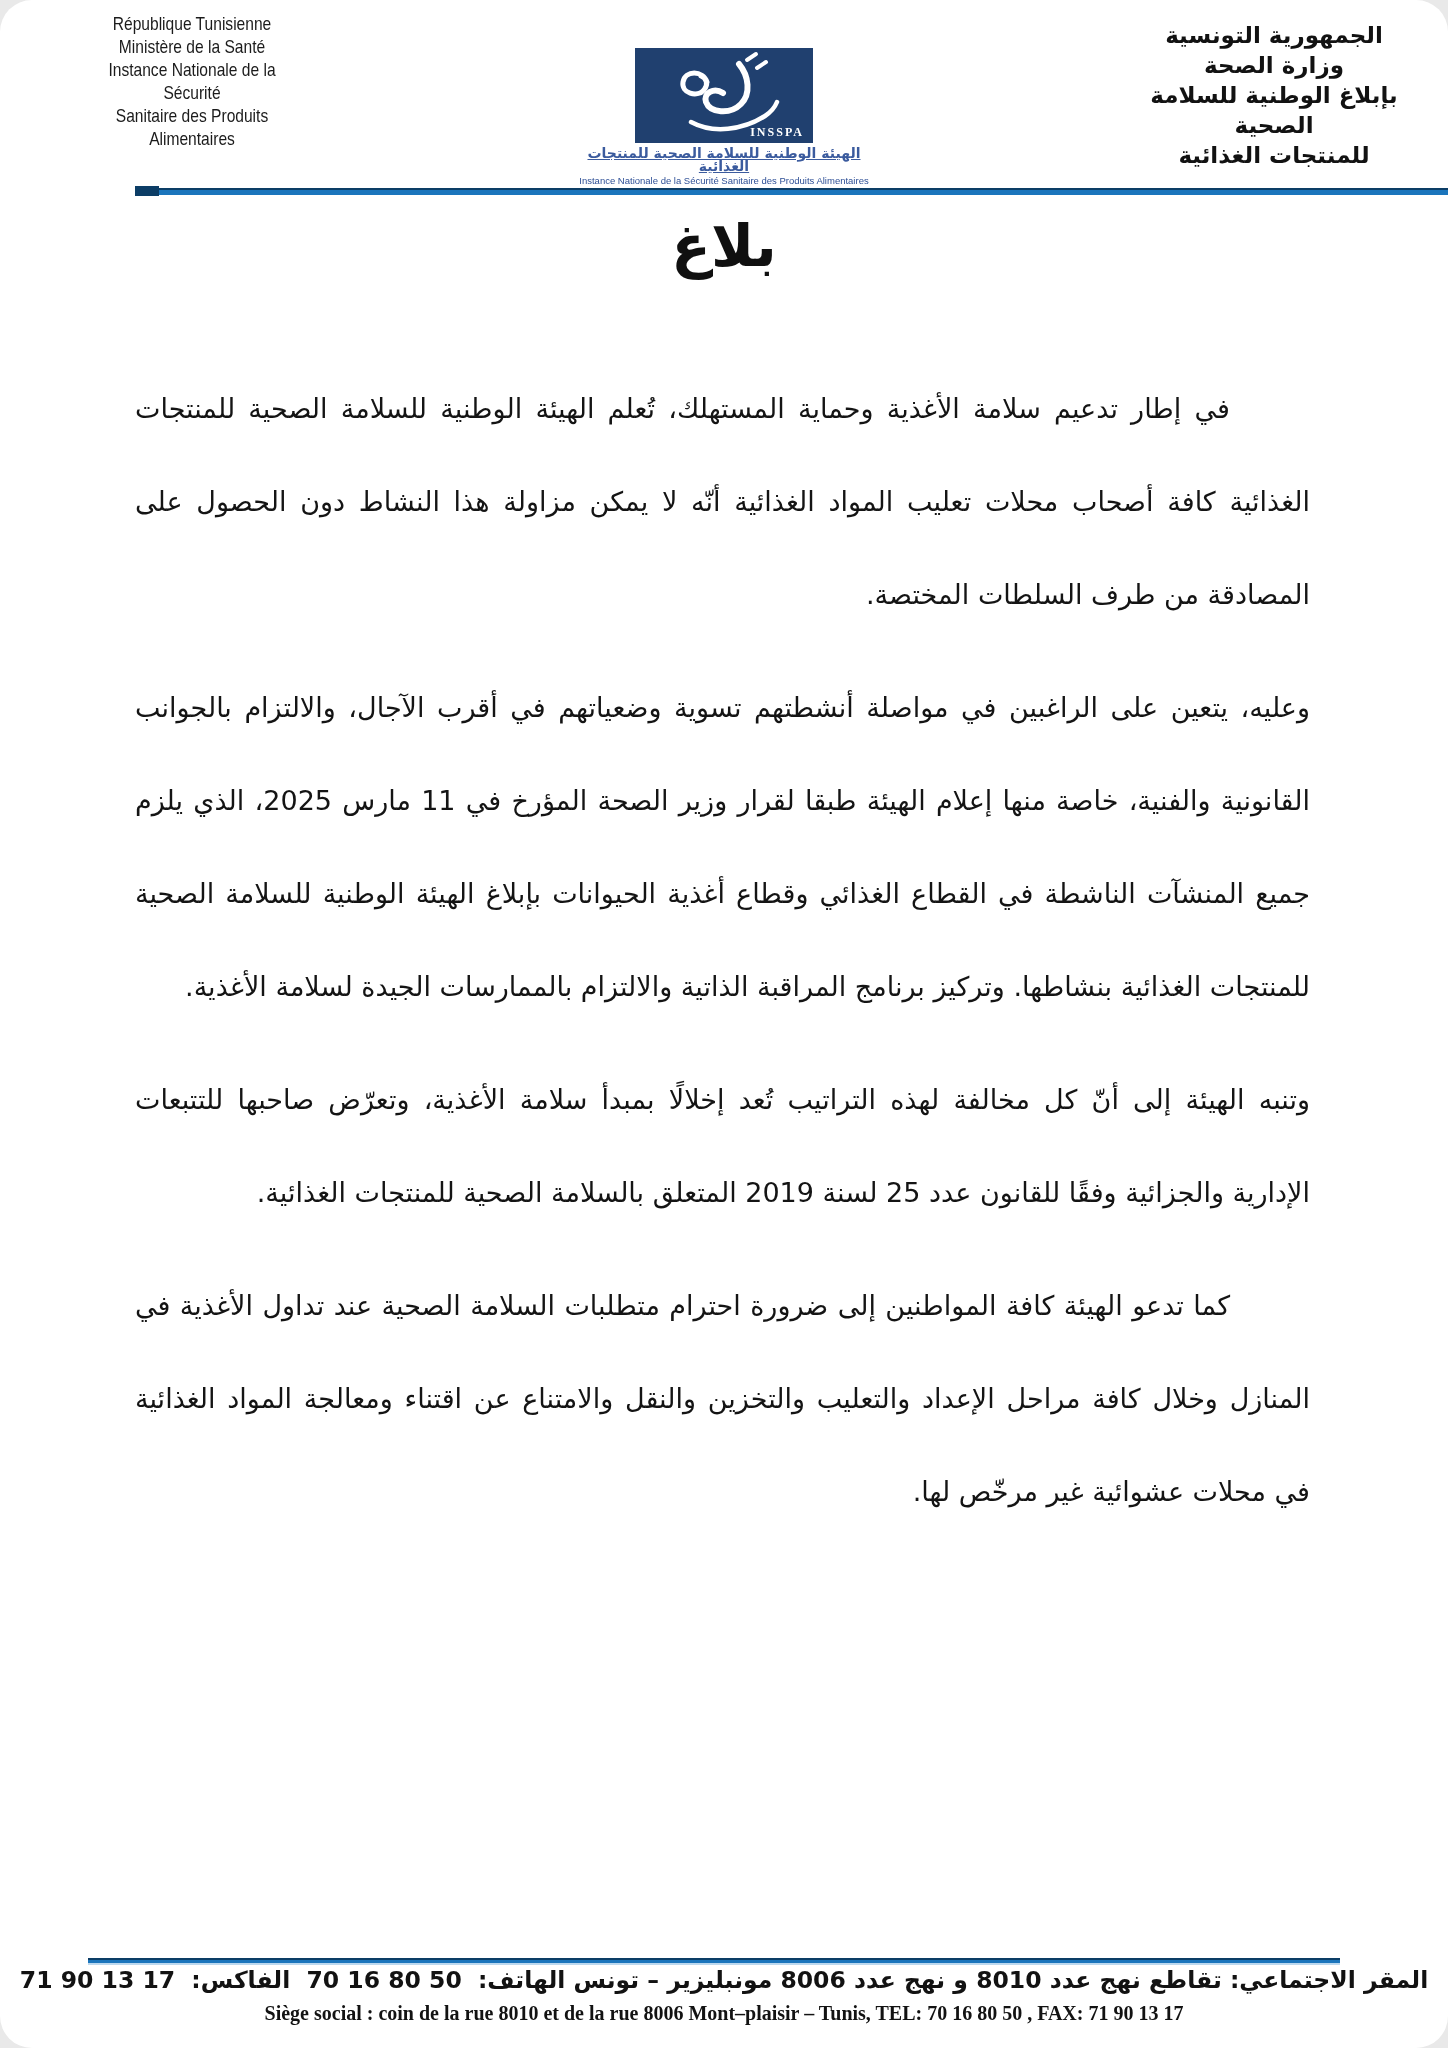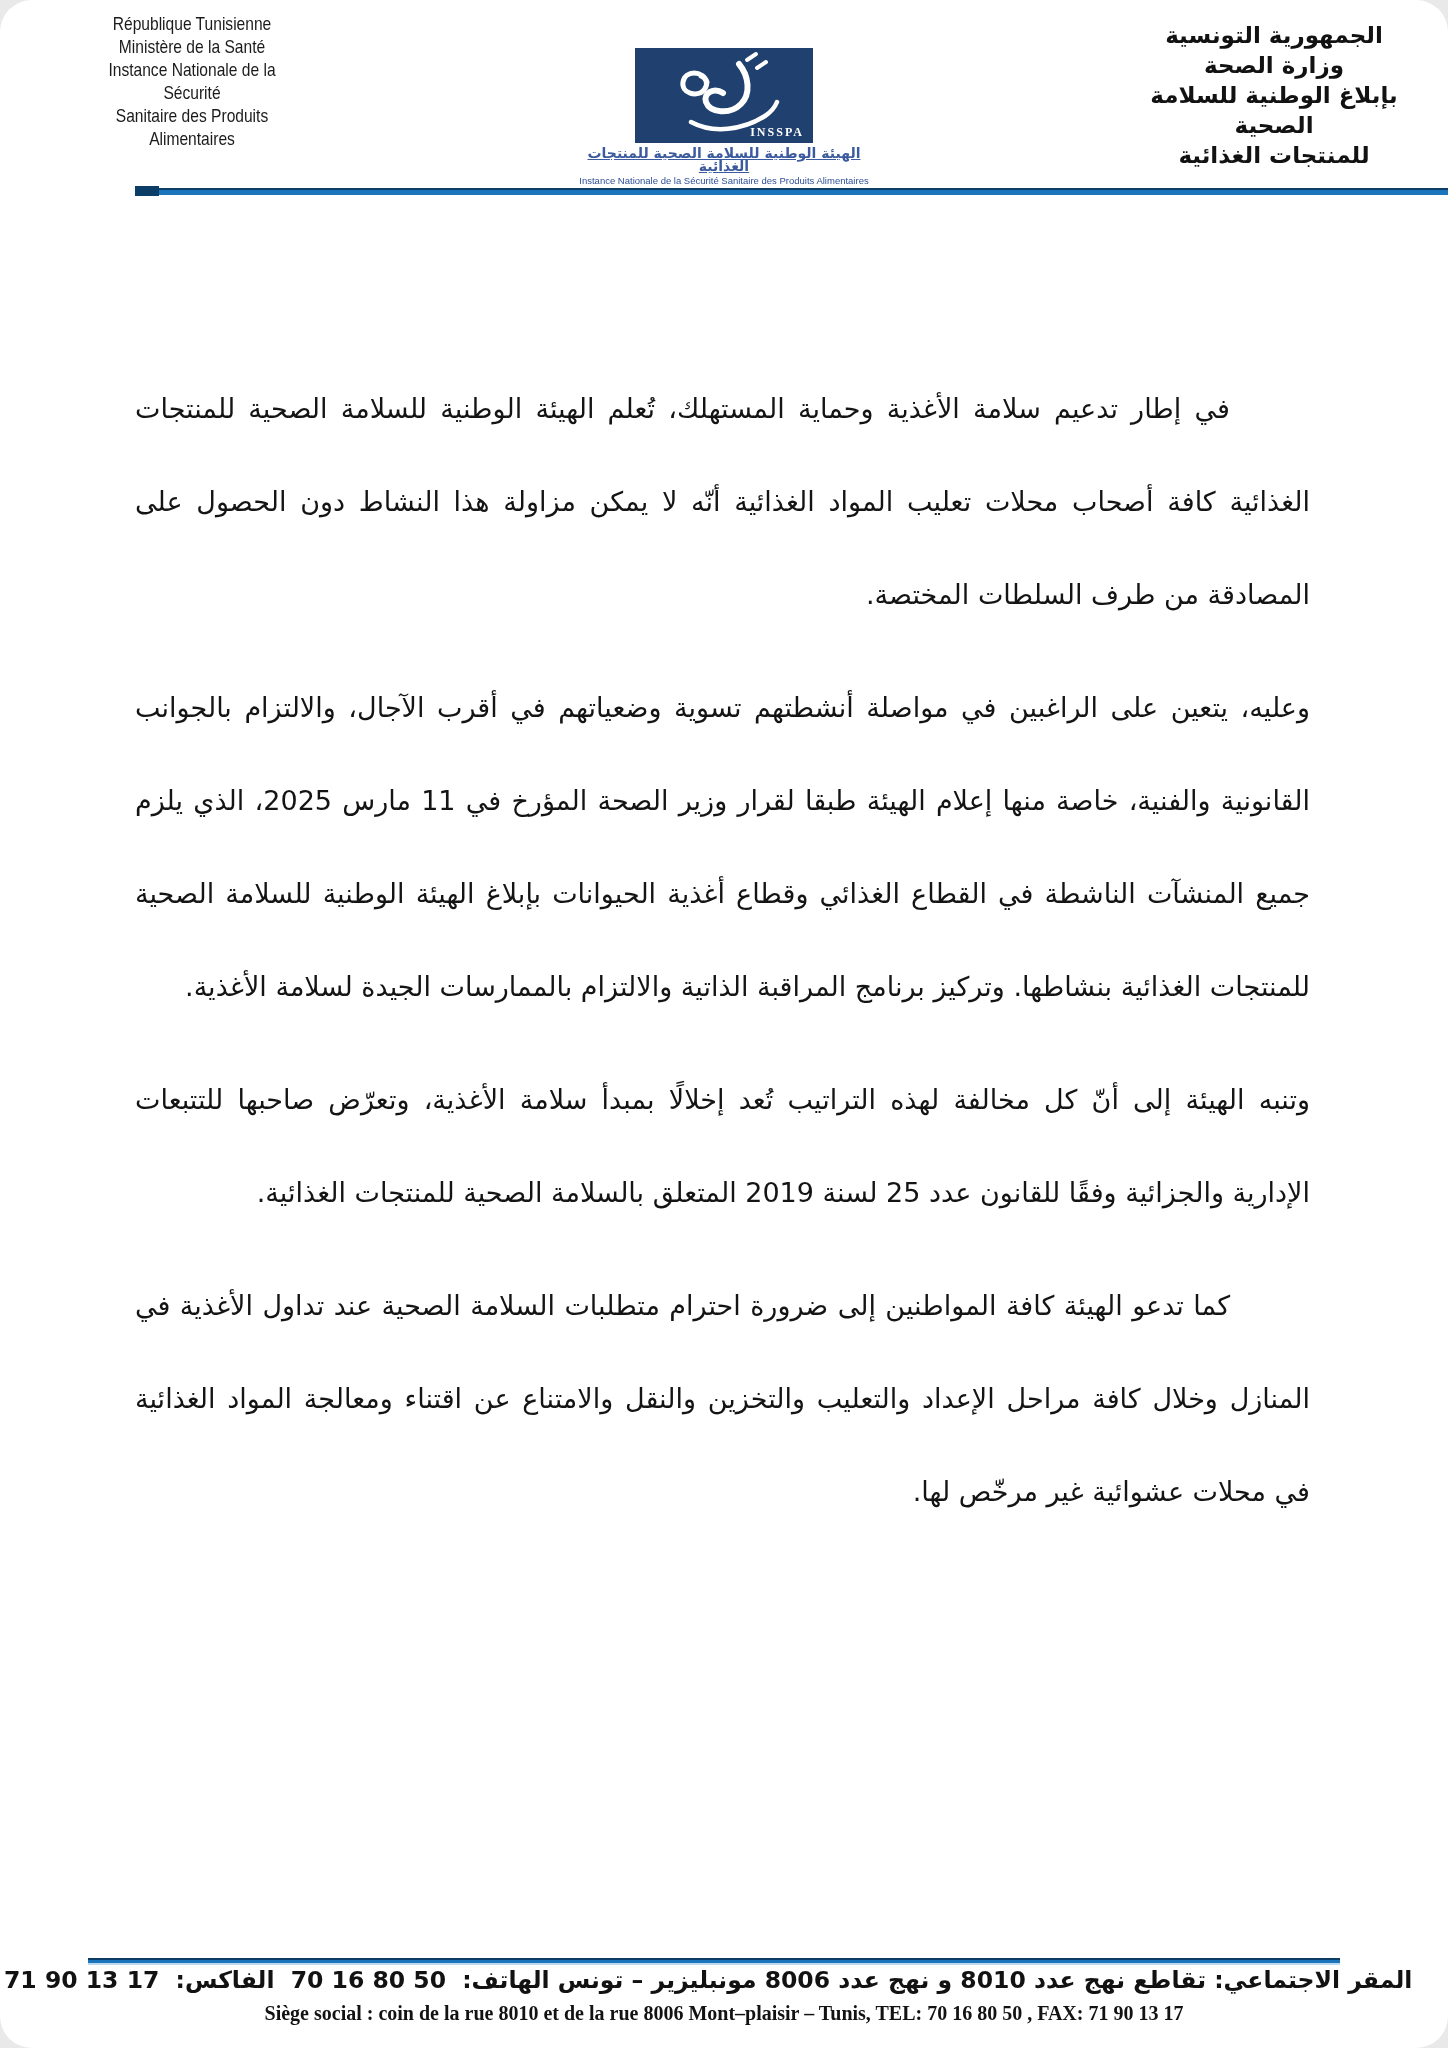--- a/index.html
+++ b/index.html
@@ -76,21 +76,21 @@
     position:absolute;top:362px;right:138px;left:135px;
     direction:rtl;text-align:justify;
     font-size:27px;line-height:93px;color:#141414;
   }
   .body-text p{margin:0 0 20px 0;}
   .body-text p.indent{text-indent:80px;}
 
   
   .footer-ar{
     position:absolute;top:1966px;left:0;right:0;
-    text-align:left;direction:rtl;
+    text-align:center;direction:rtl;
     font-size:23.5px;font-weight:700;color:#121212;
   }
   .footer-ar span{margin:0 4px;}
   .footer-fr{
     position:absolute;top:2002px;left:0;right:0;
     text-align:center;
     font-family:"Liberation Serif",serif;
     font-size:20px;font-weight:700;color:#121212;
   }
 </style>
@@ -127,20 +127,21 @@
     <div>الجمهورية التونسية</div>
     <div>وزارة الصحة</div>
     <div>بإبلاغ الوطنية للسلامة الصحية</div>
     <div>للمنتجات الغذائية</div>
   </div>
 
   <div class="rule-top">
       <span class="cap"></span>
     </div>
 
+  <div class="doc-title" lang="ar">بلاغ</div>
 
   <div class="body-text" lang="ar">
     <p class="indent">في إطار تدعيم سلامة الأغذية وحماية المستهلك، تُعلم الهيئة الوطنية للسلامة الصحية للمنتجات الغذائية كافة أصحاب محلات تعليب المواد الغذائية أنّه لا يمكن مزاولة هذا النشاط دون الحصول على المصادقة من طرف السلطات المختصة.</p>
     <p>وعليه، يتعين على الراغبين في مواصلة أنشطتهم تسوية وضعياتهم في أقرب الآجال، والالتزام بالجوانب القانونية والفنية، خاصة منها إعلام الهيئة طبقا لقرار وزير الصحة المؤرخ في 11 مارس 2025، الذي يلزم جميع المنشآت الناشطة في القطاع الغذائي وقطاع أغذية الحيوانات بإبلاغ الهيئة الوطنية للسلامة الصحية للمنتجات الغذائية بنشاطها. وتركيز برنامج المراقبة الذاتية والالتزام بالممارسات الجيدة لسلامة الأغذية.</p>
     <p>وتنبه الهيئة إلى أنّ كل مخالفة لهذه التراتيب تُعد إخلالًا بمبدأ سلامة الأغذية، وتعرّض صاحبها للتتبعات الإدارية والجزائية وفقًا للقانون عدد 25 لسنة 2019 المتعلق بالسلامة الصحية للمنتجات الغذائية.</p>
     <p class="indent">كما تدعو الهيئة كافة المواطنين إلى ضرورة احترام متطلبات السلامة الصحية عند تداول الأغذية في المنازل وخلال كافة مراحل الإعداد والتعليب والتخزين والنقل والامتناع عن اقتناء ومعالجة المواد الغذائية في محلات عشوائية غير مرخّص لها.</p>
   </div>
 
   <div class="rule-bottom"></div>
 

